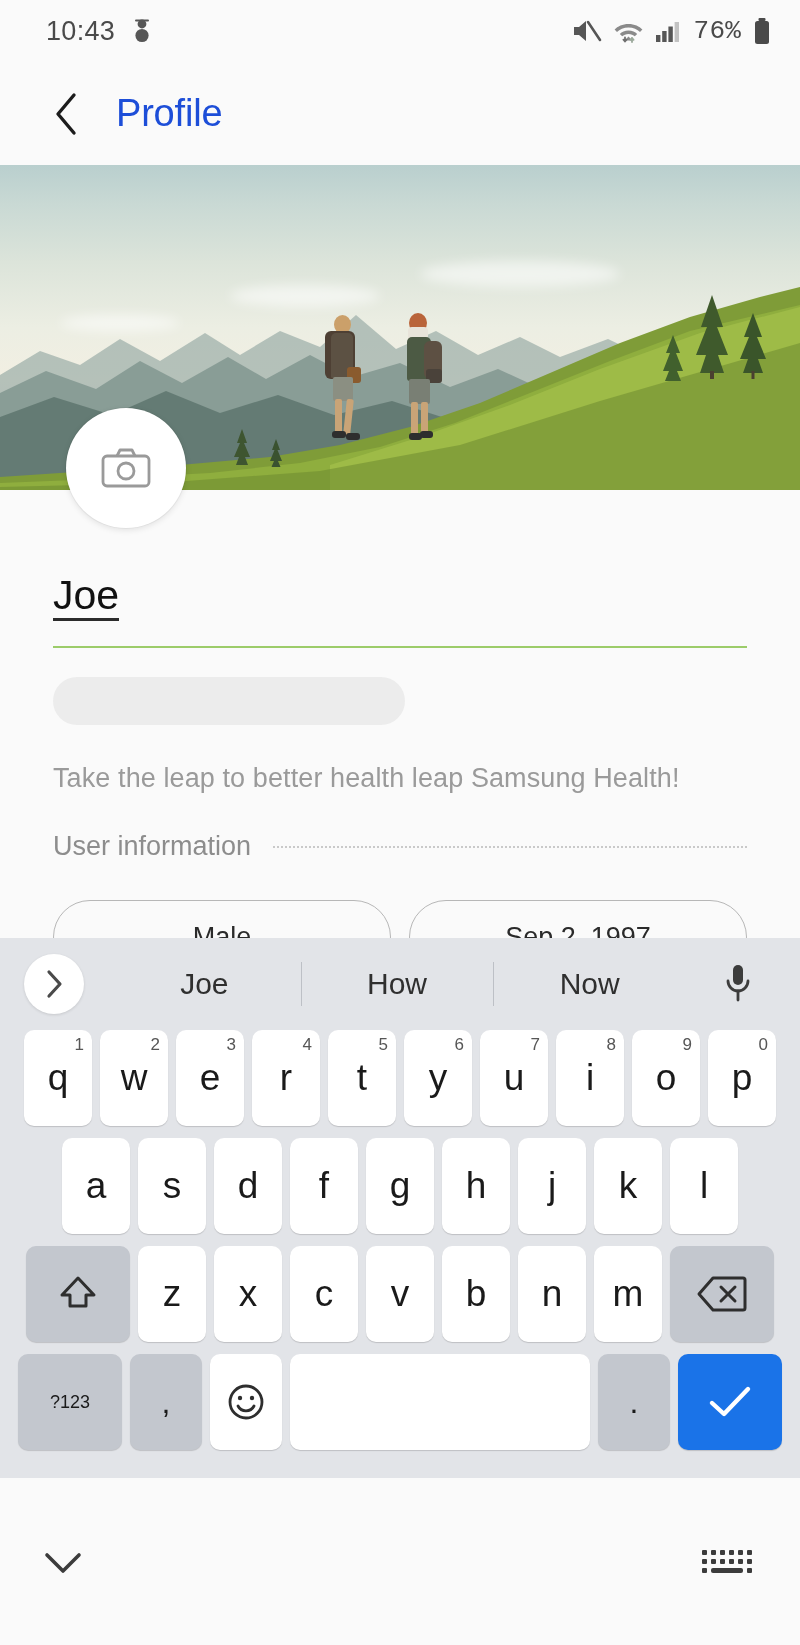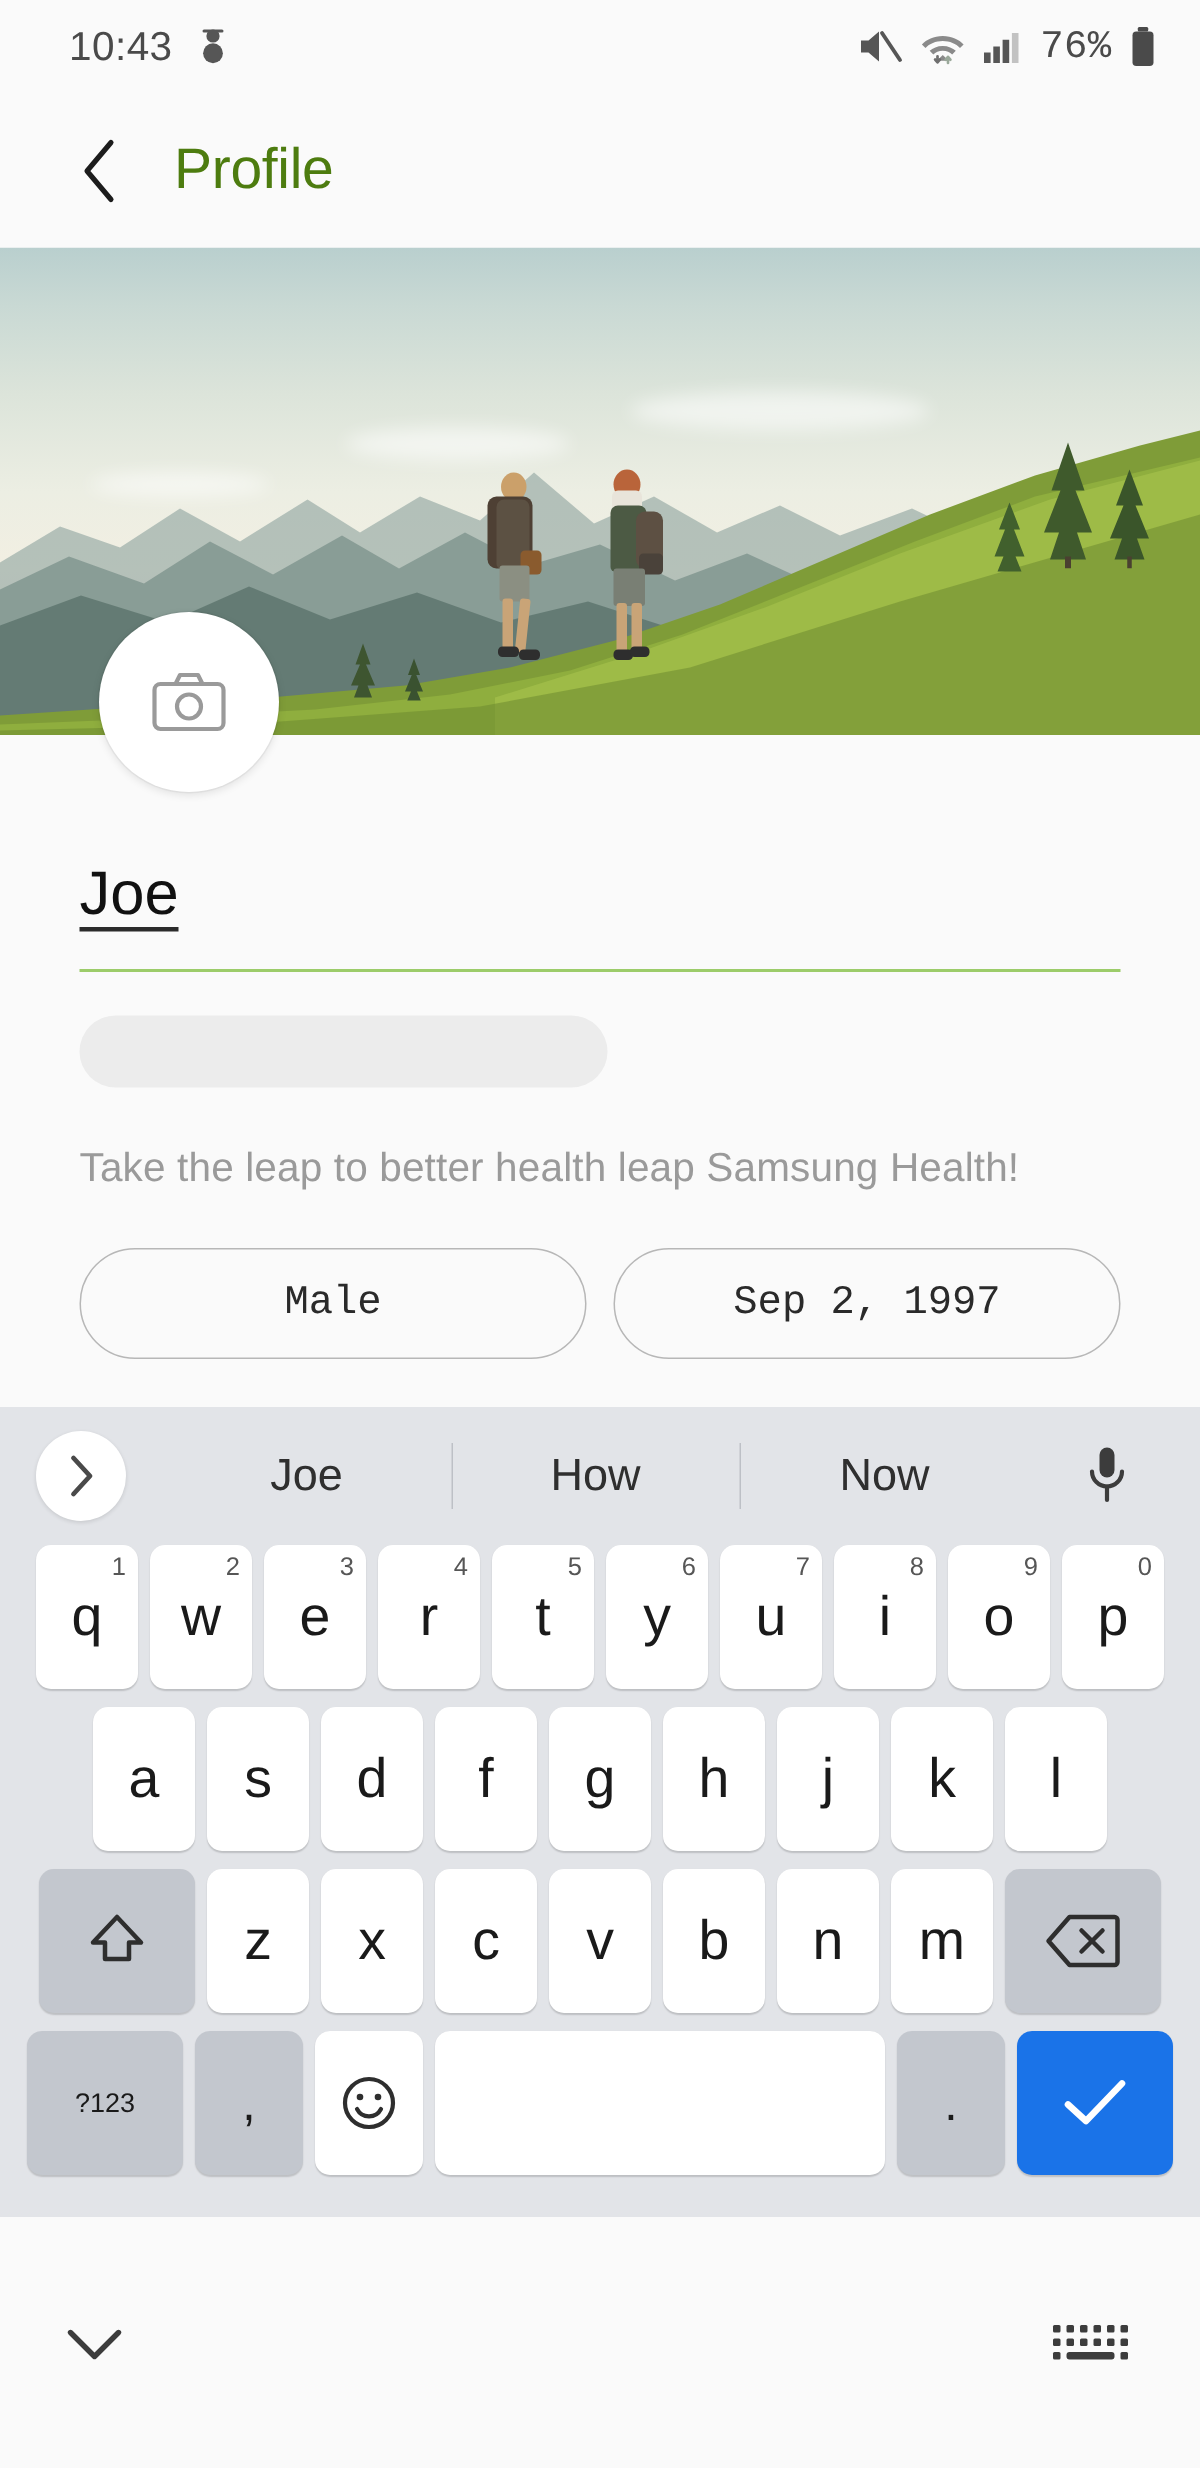--- a/index.html
+++ b/index.html
@@ -63,21 +63,21 @@
     gap: 32px;
     background: #fafafa;
   }
   .back-chevron {
     width: 34px; height: 34px;
     display: flex; align-items: center; justify-content: center;
     cursor: pointer;
   }
   .app-title {
     font-size: 38px;
-    color: #4d7c0f;
+    color: #1d4ed8;
     letter-spacing: -0.2px;
   }
 
   
   .hero {
     position: absolute;
     top: 165px; left: 0;
     width: 800px; height: 325px;
     overflow: hidden;
   }
@@ -212,21 +212,20 @@
   .section-dots {
     flex: 1;
     height: 1px;
     border-top: 2px dotted #c9c9c9;
   }
 
   .info-row {
     margin: 38px 53px 0 53px;
     display: flex;
     gap: 18px;
-    font-family: Liberation Mono, monospace;
   }
   .info-chip {
     flex: 1;
     height: 74px;
     border: 1.5px solid #b7b7b7;
     border-radius: 37px;
     background: #fafafa;
     display: flex;
     align-items: center;
     justify-content: center;
@@ -498,20 +497,24 @@
 
     <div class="name-wrap">
       <span class="name-value">Joe</span>
     </div>
     <div class="name-underline"></div>
 
     <div class="pill"></div>
 
     <div class="tagline">Take the leap to better health leap Samsung Health!</div>
 
+    <div class="section-head">
+      <div class="section-title">User information</div>
+      <div class="section-dots"></div>
+    </div>
 
     <div class="info-row">
       <div class="info-chip">
         <span>Male</span>
       </div>
       <div class="info-chip">
         <span>Sep 2, 1997</span>
       </div>
     </div>
 

